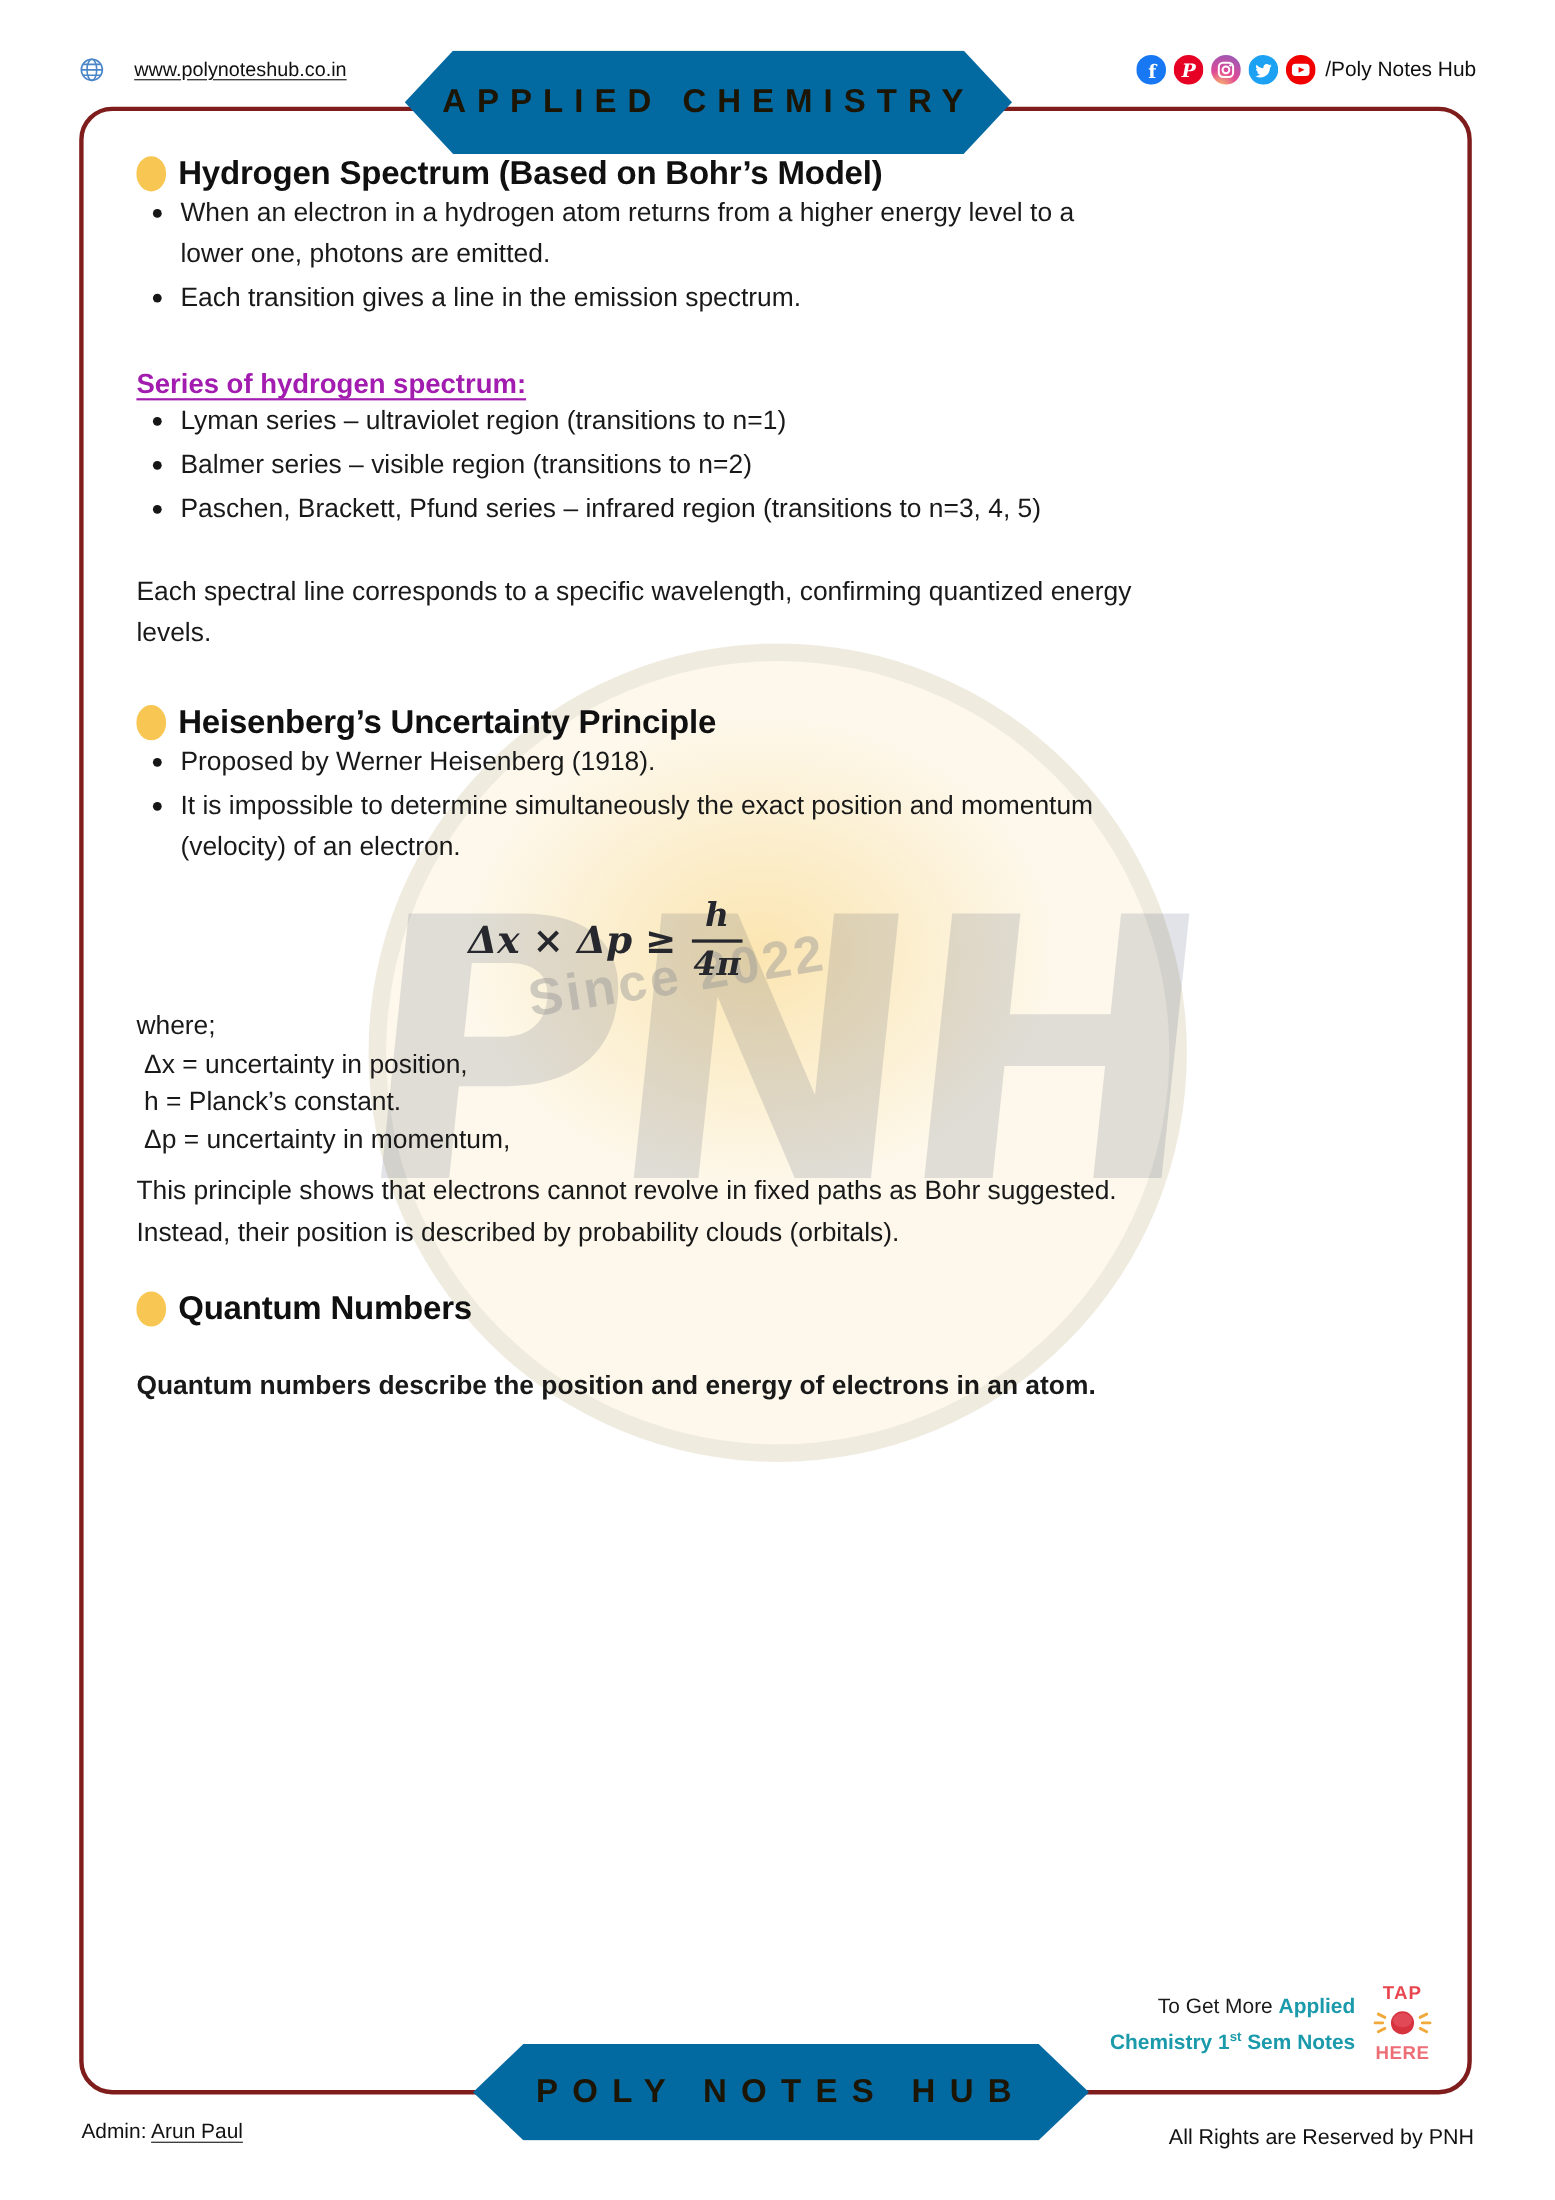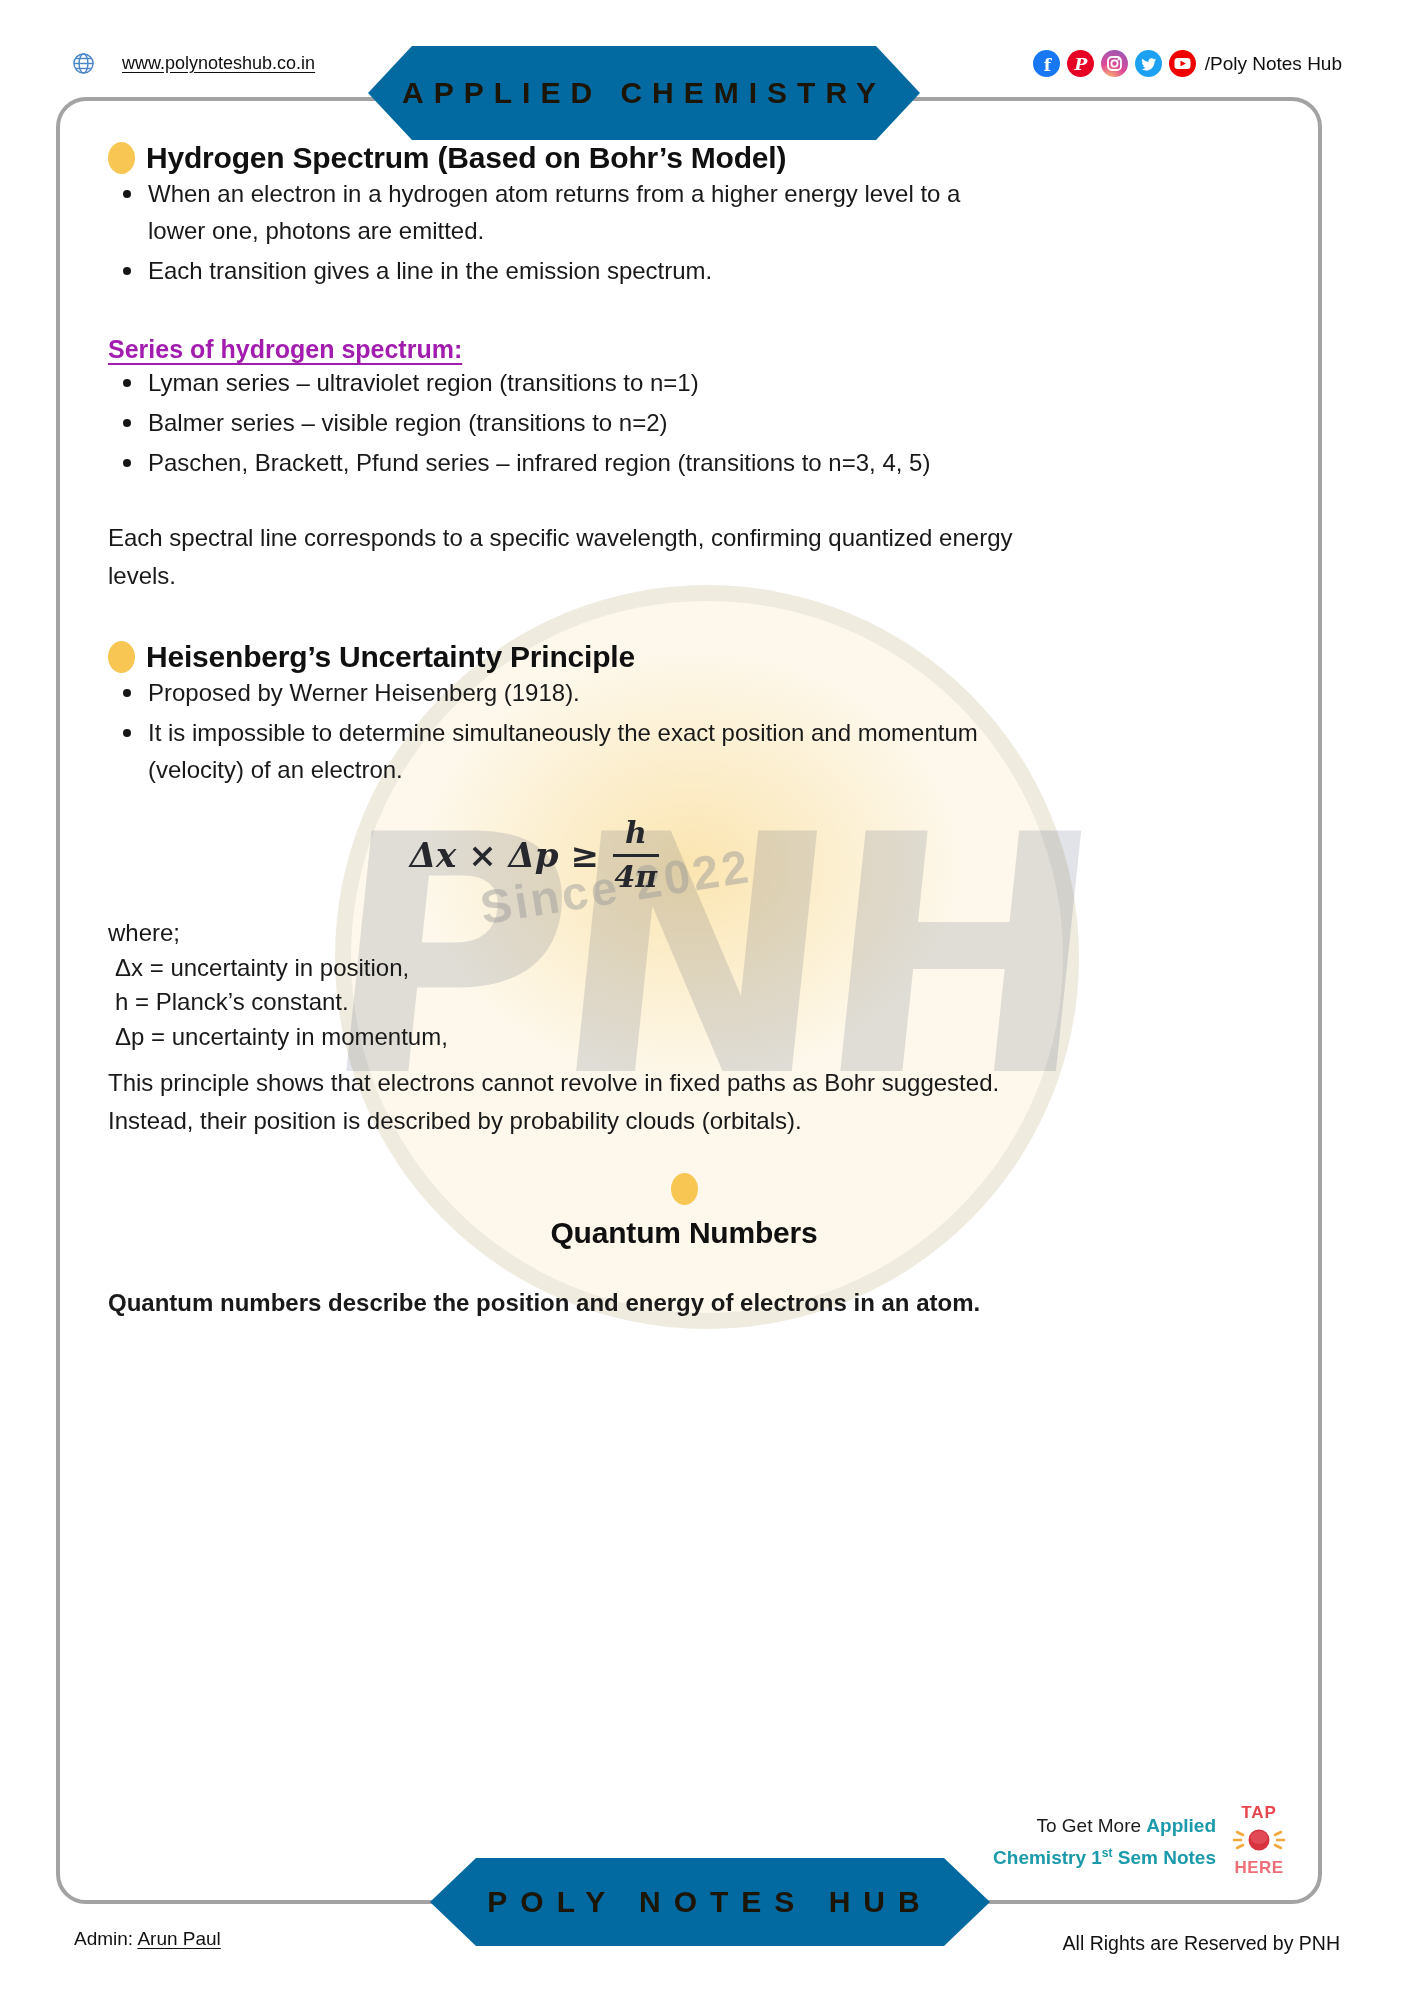--- a/index.html
+++ b/index.html
@@ -44,43 +44,43 @@
     left:368px;top:46px;width:552px;height:94px;font-size:30px;letter-spacing:10px;
     clip-path:polygon(0 50%, 44px 0, calc(100% - 44px) 0, 100% 50%, calc(100% - 44px) 100%, 44px 100%);
   }
   .banner-bottom{
     left:430px;top:1858px;width:560px;height:88px;font-size:30px;letter-spacing:13px;
     clip-path:polygon(0 50%, 46px 0, calc(100% - 46px) 0, 100% 50%, calc(100% - 46px) 100%, 46px 100%);
     justify-content:center;
   }
   
   .main-box{
-    position:absolute;left:56px;top:97px;width:1258px;height:1799px;
-    border:4px solid #a3a3a3;border-radius:30px;z-index:1;background:transparent;
+    position:absolute;left:72px;top:97px;width:1258px;height:1799px;
+    border:4px solid #7f1d1d;border-radius:30px;z-index:1;background:transparent;
   }
   .content{position:absolute;left:48px;top:40px;width:1152px;}
   .sec-title{display:flex;align-items:center;gap:11px;}
   .sec-dot{width:27px;height:32px;border-radius:50%;background:#F8C753;flex:0 0 auto;}
   .sec-title h2{margin:0;font-size:30px;font-weight:bold;color:#101010;letter-spacing:-0.2px;}
   ul.bullets{list-style:none;margin:0;padding:0;font-size:24px;line-height:37px;}
   ul.bullets li{position:relative;padding-left:40px;margin-bottom:3px;}
   ul.bullets li::before{
     content:"";position:absolute;left:15px;top:15px;width:8px;height:8px;border-radius:50%;background:#161616;
   }
   ul.b1, ul.b2{max-width:905px;}
   ul.series li{white-space:nowrap;}
   .subheading{
     font-size:25px;font-weight:bold;color:#a21caf;
     text-decoration:underline;text-decoration-thickness:2px;text-underline-offset:5px;
   }
   .para{margin:0;font-size:24px;line-height:37.5px;max-width:950px;}
   
   .mt-b1{margin-top:26px;} .mt-sub{margin-top:46px;} .mt-series{margin-top:10px;}
   .mt-p1{margin-top:38px;} .mt-h2{margin-top:46px;} .mt-b2{margin-top:34px;}
-  .mt-where{margin-top:22px;} .mt-p2{margin-top:10px;} .mt-h3{margin-top:34px;flex-direction:column;} .mt-p3{margin-top:34px;font-weight:bold;}
+  .mt-where{margin-top:22px;} .mt-p2{margin-top:10px;} .mt-h3{margin-top:34px;} .mt-p3{margin-top:34px;font-weight:bold;}
   
   .formula-wrap{width:74%;text-align:center;margin-top:28px;}
   .formula{
     display:inline-flex;align-items:center;gap:14px;
     font-family:"DejaVu Serif", serif;font-style:italic;font-weight:bold;
     font-size:34px;color:#26282e;
   }
   .frac{display:inline-flex;flex-direction:column;align-items:center;font-size:30px;line-height:1.15;}
   .frac .num{padding:0 12px 3px;border-bottom:3px solid #26282e;}
   .frac .den{padding-top:3px;}

